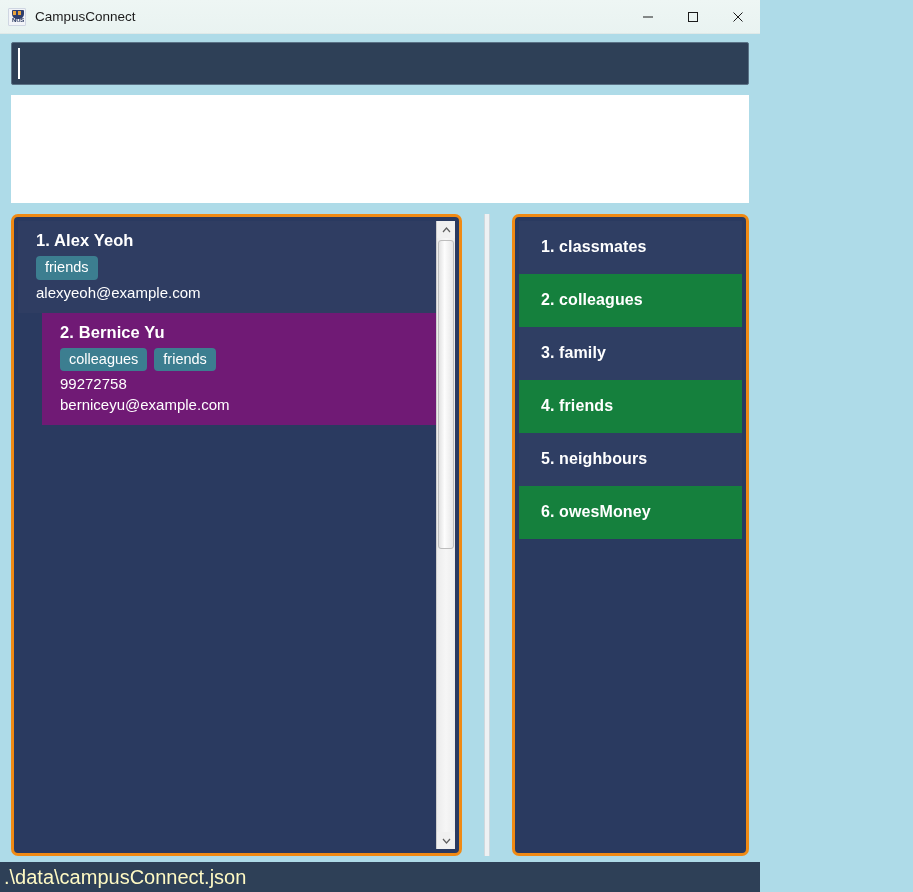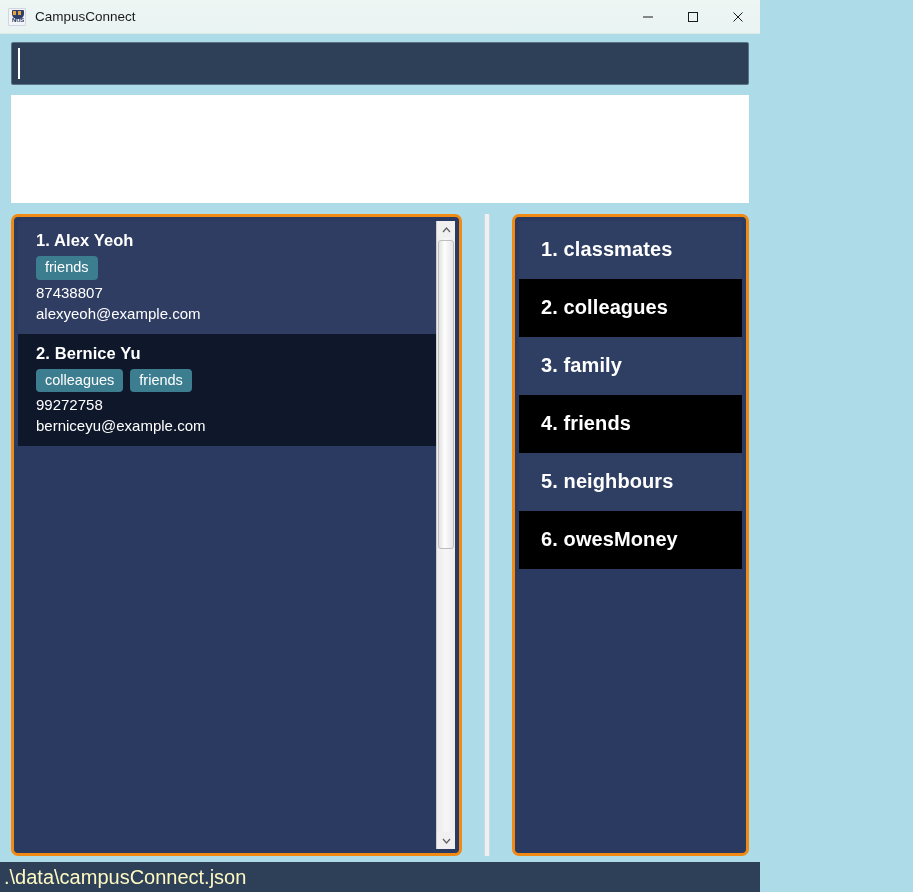--- a/index.html
+++ b/index.html
@@ -191,21 +191,21 @@
     overflow: hidden;
     background: #2a3a60;
   }
 
   
   .person-card {
     padding: 10px 0 12px 18px;
     color: #ffffff;
   }
   .person-card.even { background: #2f3d62; }
-  .person-card.odd  { background: #0f172a; }
+  .person-card.odd  { background: #701a75; margin-left: 24px; }
 
   .person-name {
     font-size: 16.5px;
     font-weight: bold;
     color: #ffffff;
     letter-spacing: 0.1px;
     margin-bottom: 6px;
   }
   .tags { display: flex; flex-wrap: wrap; gap: 7px; margin-bottom: 4px; }
   .tag {
@@ -251,27 +251,27 @@
     top: 2px;
     height: 52%;
     background: linear-gradient(to right, #e2e2e2, #fdfdfd 40%, #e6e6e6);
     border: 1px solid #bdbdbd;
     border-radius: 3px;
   }
 
   
   .tag-row {
     padding: 17px 0 18px 22px;
-    font-size: 20px;
+    font-size: 16px;
     font-weight: bold;
     color: #ffffff;
     letter-spacing: 0.1px;
   }
   .tag-row.even { background: #2f3e63; }
-  .tag-row.odd  { background: #000000; }
+  .tag-row.odd  { background: #15803d; }
 
   
   .statusbar {
     flex: 0 0 30px;
     height: 30px;
     background: #2e4057;
     display: flex;
     align-items: center;
     padding-left: 4px;
   }
@@ -329,21 +329,20 @@
   <div class="panels">
 
     <div class="panel left">
       <div class="panel-inner">
         <div class="list" id="person-list">
             <div class="person-card even">
               <div class="person-name"><span>1. </span><span>Alex Yeoh</span></div>
               <div class="tags">
                 <span class="tag">friends</span>
               </div>
-              <div class="person-phone">87438807</div>
               <div class="person-email">alexyeoh@example.com</div>
             </div>
             <div class="person-card odd">
               <div class="person-name"><span>2. </span><span>Bernice Yu</span></div>
               <div class="tags">
                 <span class="tag">colleagues</span>
                 <span class="tag">friends</span>
               </div>
               <div class="person-phone">99272758</div>
               <div class="person-email">berniceyu@example.com</div>

